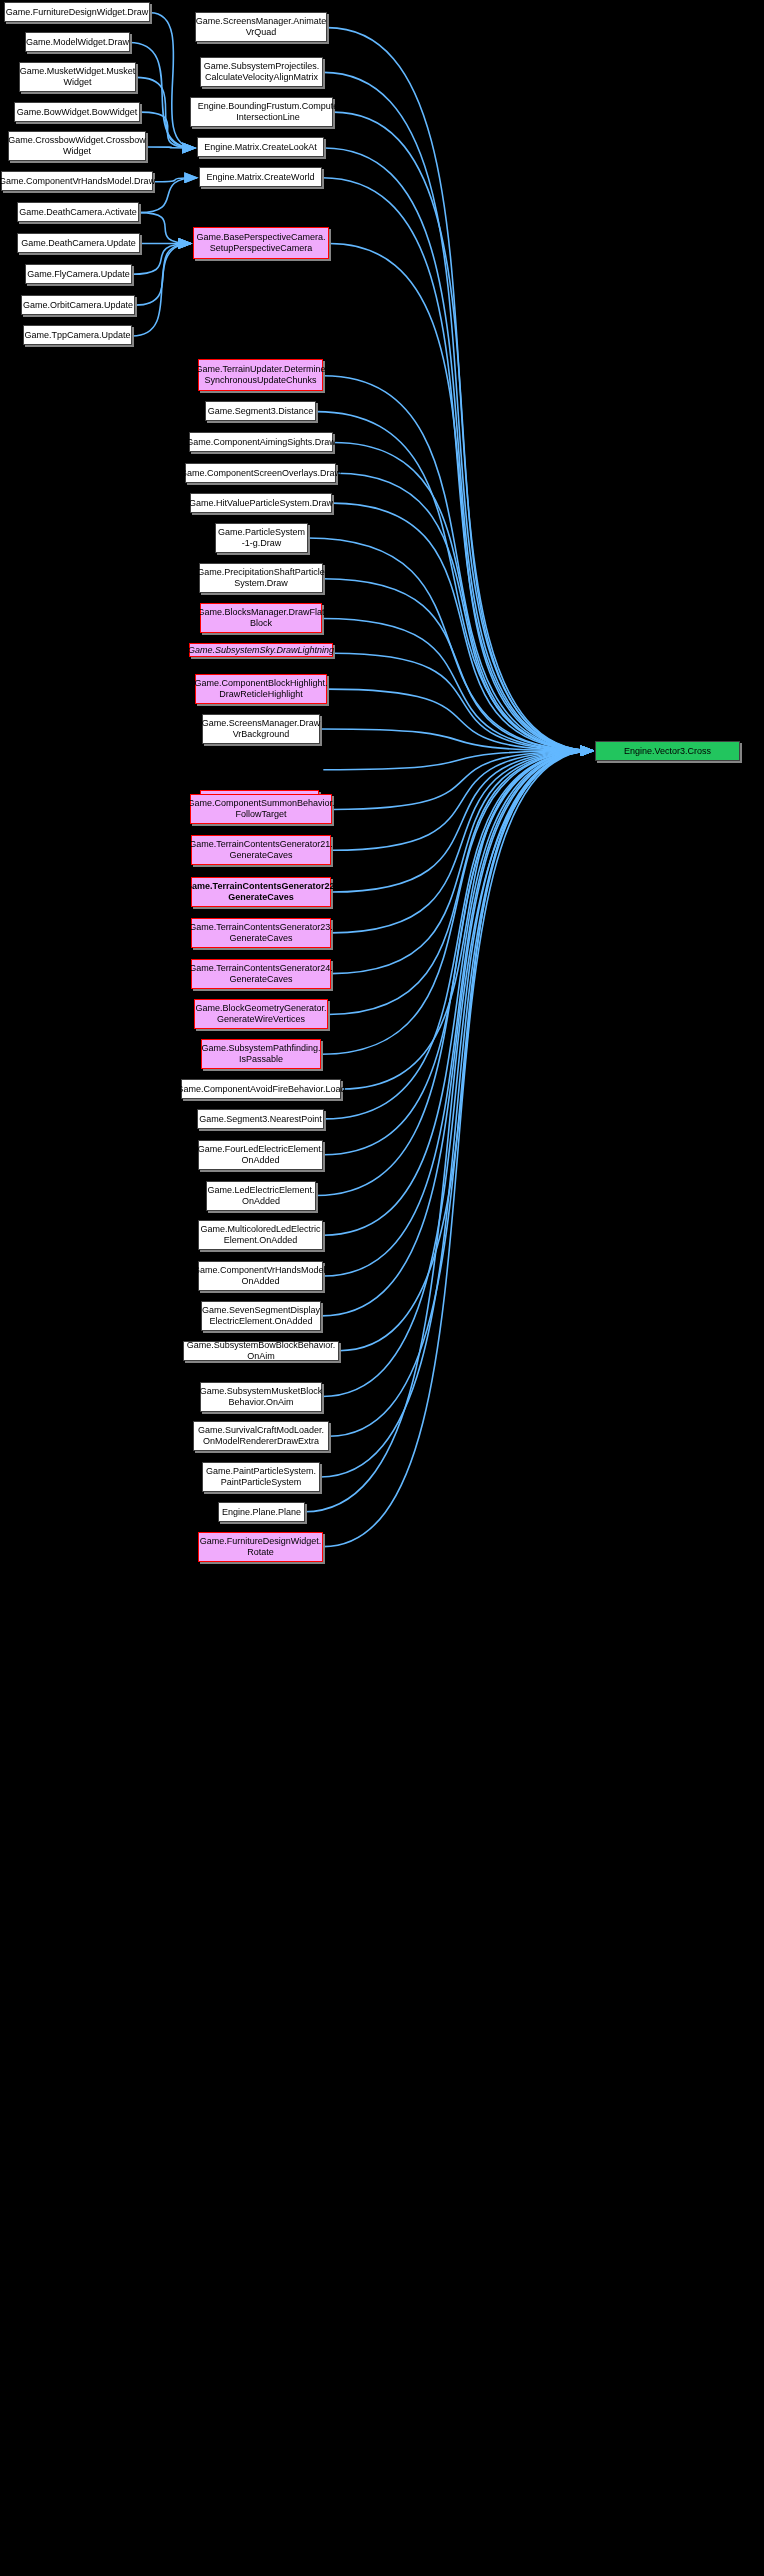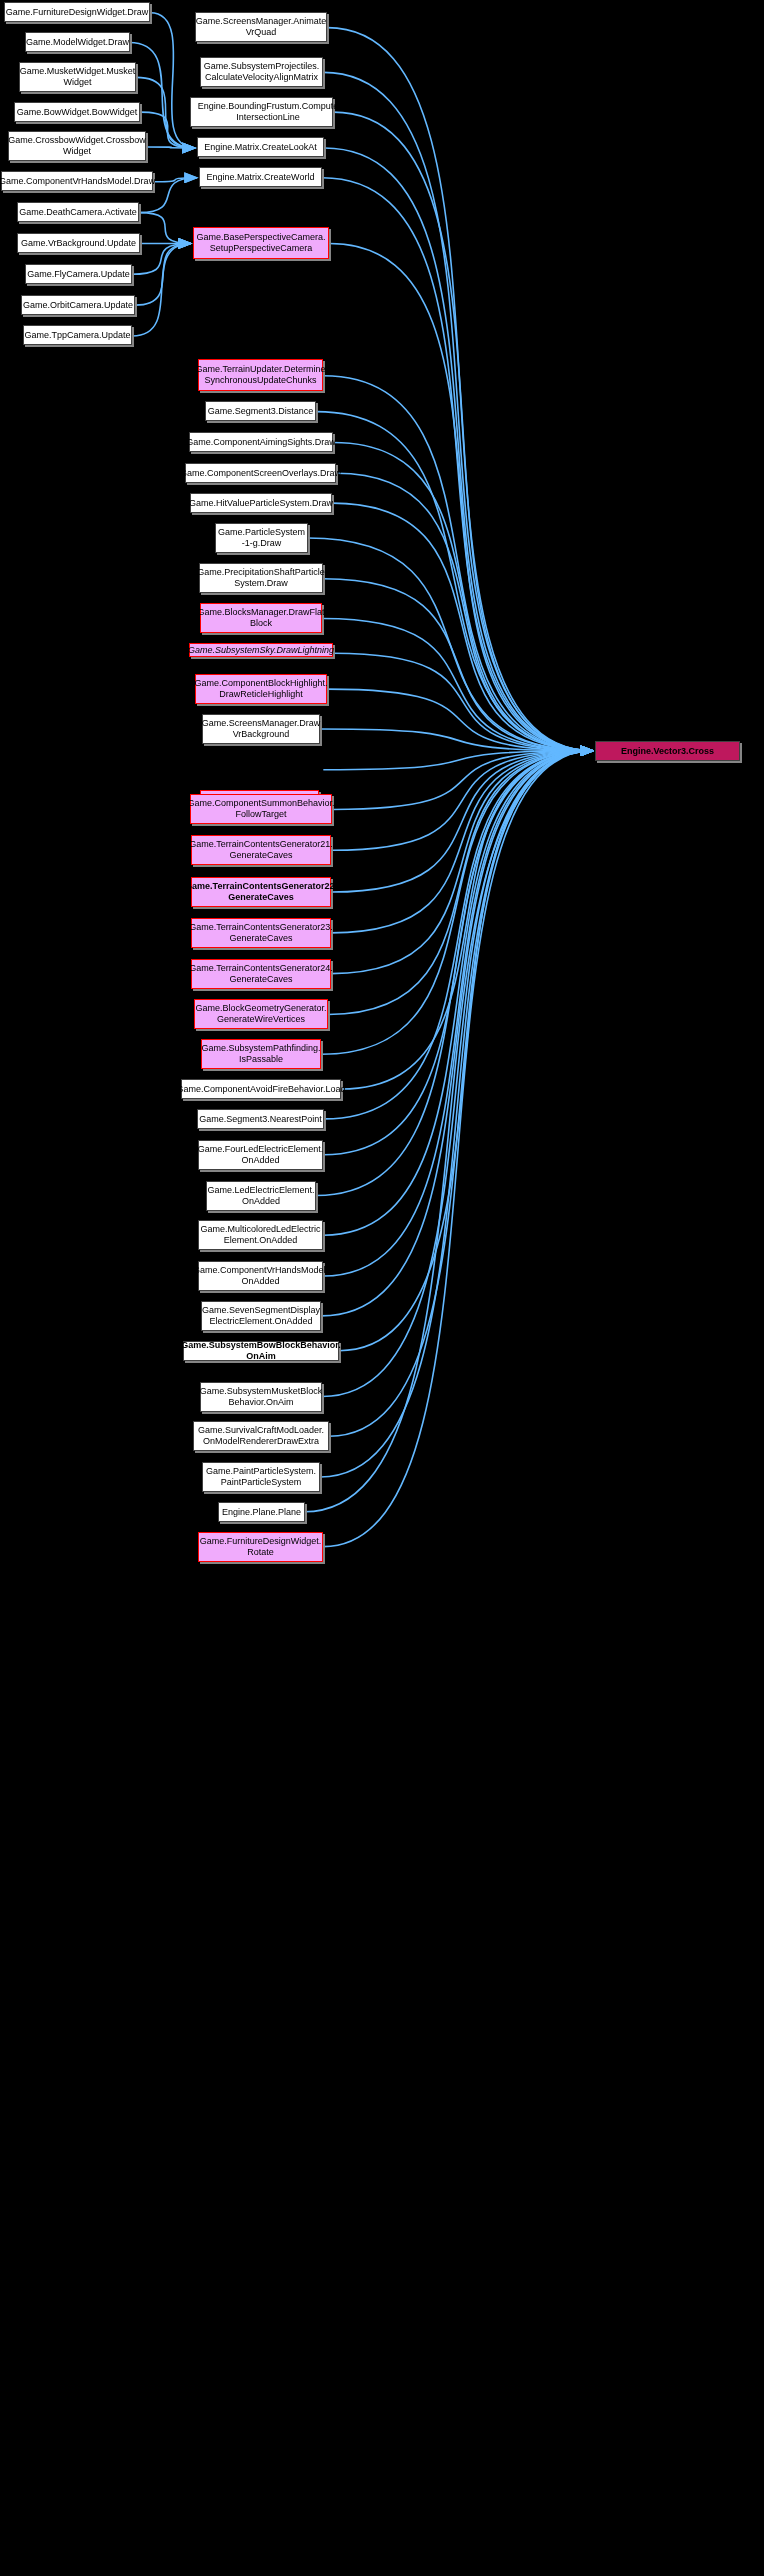--- a/index.html
+++ b/index.html
@@ -4,21 +4,21 @@
 <style>
   html,body{margin:0;padding:0;background:#000;}
   body{width:764px;height:2576px;position:relative;font-family:"Liberation Sans",sans-serif;overflow:hidden;}
   #canvas{position:absolute;left:0;top:0;width:764px;height:2576px;}
   svg.edges{position:absolute;left:0;top:0;width:764px;height:2576px;pointer-events:none;}
   .node{position:absolute;box-sizing:border-box;background:#fff;border:1px solid #404040;
         box-shadow:2px 2px 0 rgba(140,140,140,.95);
         display:flex;align-items:center;justify-content:center;text-align:center;
         font-size:9px;line-height:11px;color:#000;padding:1px 3px;white-space:pre-line;}
   .node.hl{background:#f0abfc;border:1px solid #ff0000;}
-  .node.target{background:#be185d;border:1px solid #404040;font-weight:bold;}
+  .node.target{background:#22c55e;border:1px solid #404040;font-weight:normal;}
 </style>
 </head>
 <body>
 
 <div id="canvas">
   <svg class="edges" viewBox="0 0 768 2588">
     <defs>
       <marker id="ah" markerWidth="9" markerHeight="7" refX="8" refY="3.5" orient="auto">
         <polygon points="0 0, 9 3.5, 0 7" fill="#63b8ff"></polygon>
       </marker>
@@ -78,21 +78,21 @@
   </svg>
 <div class="node" style="left: 4px; top: 2px; width: 146px; height: 20px;">Game.FurnitureDesignWidget.Draw</div>
     <div class="node" style="left: 25px; top: 32px; width: 105px; height: 20px;">Game.ModelWidget.Draw</div>
     <div class="node" style="left: 19px; top: 62px; width: 117px; height: 30px;">Game.MusketWidget.Musket
 Widget</div>
     <div class="node" style="left: 14px; top: 102px; width: 126px; height: 20px;">Game.BowWidget.BowWidget</div>
     <div class="node" style="left: 8px; top: 131px; width: 138px; height: 30px;">Game.CrossbowWidget.Crossbow
 Widget</div>
     <div class="node" style="left: 1px; top: 171px; width: 152px; height: 20px;">Game.ComponentVrHandsModel.Draw</div>
     <div class="node" style="left: 17px; top: 202px; width: 122px; height: 20px;">Game.DeathCamera.Activate</div>
-    <div class="node" style="left: 17px; top: 233px; width: 123px; height: 20px;">Game.VrBackground.Update</div>
+    <div class="node" style="left: 17px; top: 233px; width: 123px; height: 20px;">Game.DeathCamera.Update</div>
     <div class="node" style="left: 25px; top: 264px; width: 107px; height: 20px;">Game.FlyCamera.Update</div>
     <div class="node" style="left: 21px; top: 295px; width: 114px; height: 20px;">Game.OrbitCamera.Update</div>
     <div class="node" style="left: 23px; top: 325px; width: 109px; height: 20px;">Game.TppCamera.Update</div>
     <div class="node" style="left: 197px; top: 137px; width: 127px; height: 20px;">Engine.Matrix.CreateLookAt</div>
     <div class="node" style="left: 199px; top: 167px; width: 123px; height: 20px;">Engine.Matrix.CreateWorld</div>
     <div class="node hl" style="left: 193px; top: 227px; width: 136px; height: 32px;">Game.BasePerspectiveCamera.
 SetupPerspectiveCamera</div>
     <div class="node" style="left: 195px; top: 12px; width: 132px; height: 30px;">Game.ScreensManager.Animate
 VrQuad</div>
     <div class="node" style="left: 200px; top: 57px; width: 123px; height: 30px;">Game.SubsystemProjectiles.
@@ -137,21 +137,21 @@
     <div class="node" style="left: 198px; top: 1140px; width: 125px; height: 30px;">Game.FourLedElectricElement.
 OnAdded</div>
     <div class="node" style="left: 206px; top: 1181px; width: 110px; height: 30px;">Game.LedElectricElement.
 OnAdded</div>
     <div class="node" style="left: 198px; top: 1220px; width: 125px; height: 30px;">Game.MulticoloredLedElectric
 Element.OnAdded</div>
     <div class="node" style="left: 198px; top: 1261px; width: 125px; height: 30px;">Game.ComponentVrHandsModel.
 OnAdded</div>
     <div class="node" style="left: 201px; top: 1301px; width: 120px; height: 30px;">Game.SevenSegmentDisplay
 ElectricElement.OnAdded</div>
-    <div class="node" style="left: 183px; top: 1341px; width: 156px; height: 20px; font-weight: bold;">Game.SubsystemBowBlockBehavior.
+    <div class="node" style="left: 183px; top: 1341px; width: 156px; height: 20px;">Game.SubsystemBowBlockBehavior.
 OnAim</div>
     <div class="node" style="left: 200px; top: 1382px; width: 122px; height: 30px;">Game.SubsystemMusketBlock
 Behavior.OnAim</div>
     <div class="node" style="left: 193px; top: 1421px; width: 136px; height: 30px;">Game.SurvivalCraftModLoader.
 OnModelRendererDrawExtra</div>
     <div class="node" style="left: 202px; top: 1462px; width: 118px; height: 30px;">Game.PaintParticleSystem.
 PaintParticleSystem</div>
     <div class="node" style="left: 218px; top: 1502px; width: 87px; height: 20px;">Engine.Plane.Plane</div>
     <div class="node hl" style="left: 198px; top: 1532px; width: 125px; height: 30px;">Game.FurnitureDesignWidget.
 Rotate</div>

